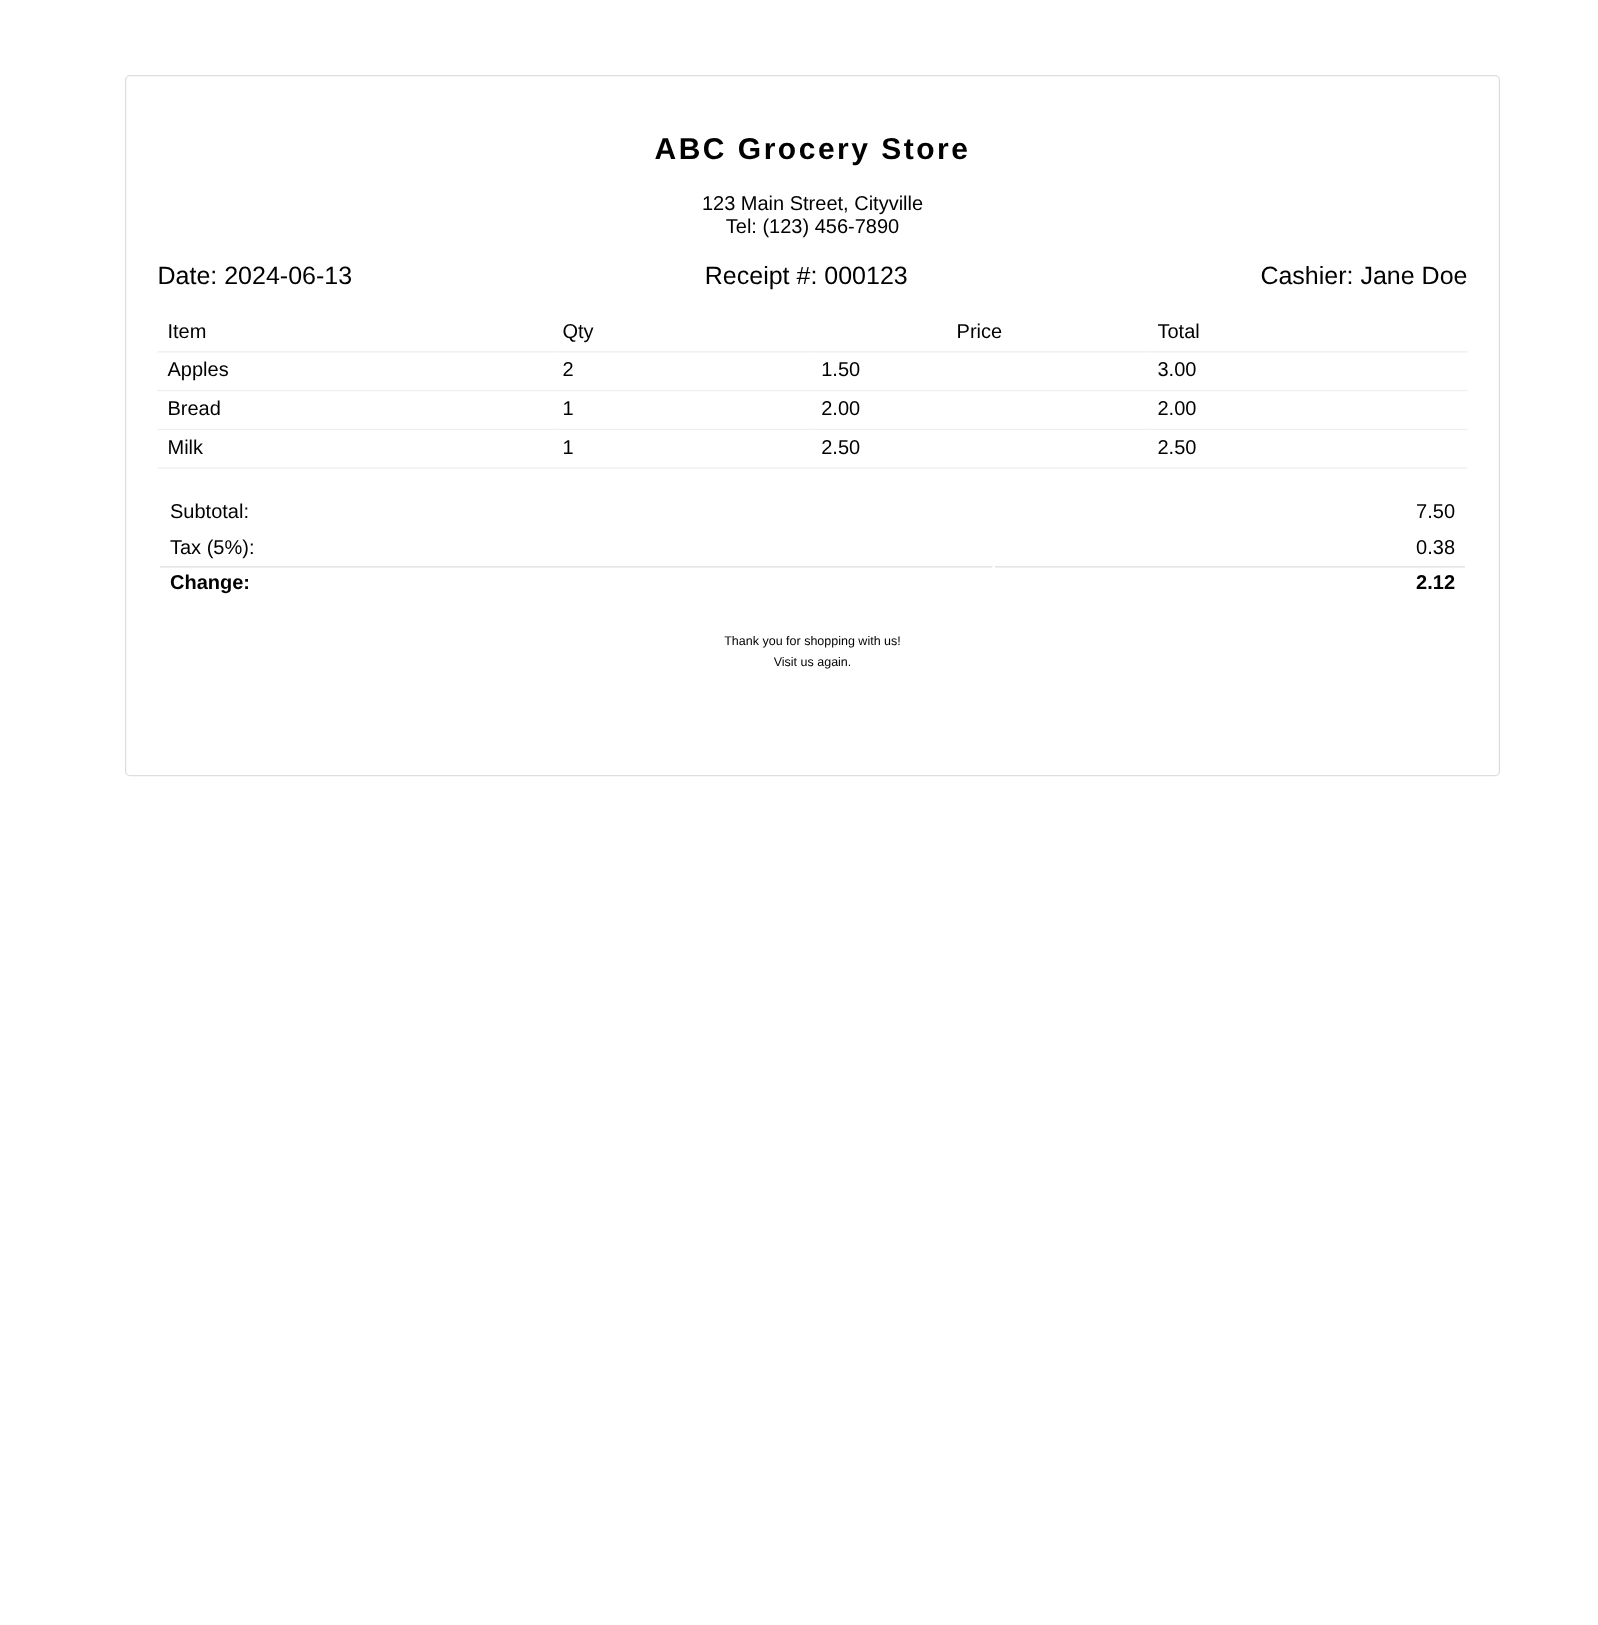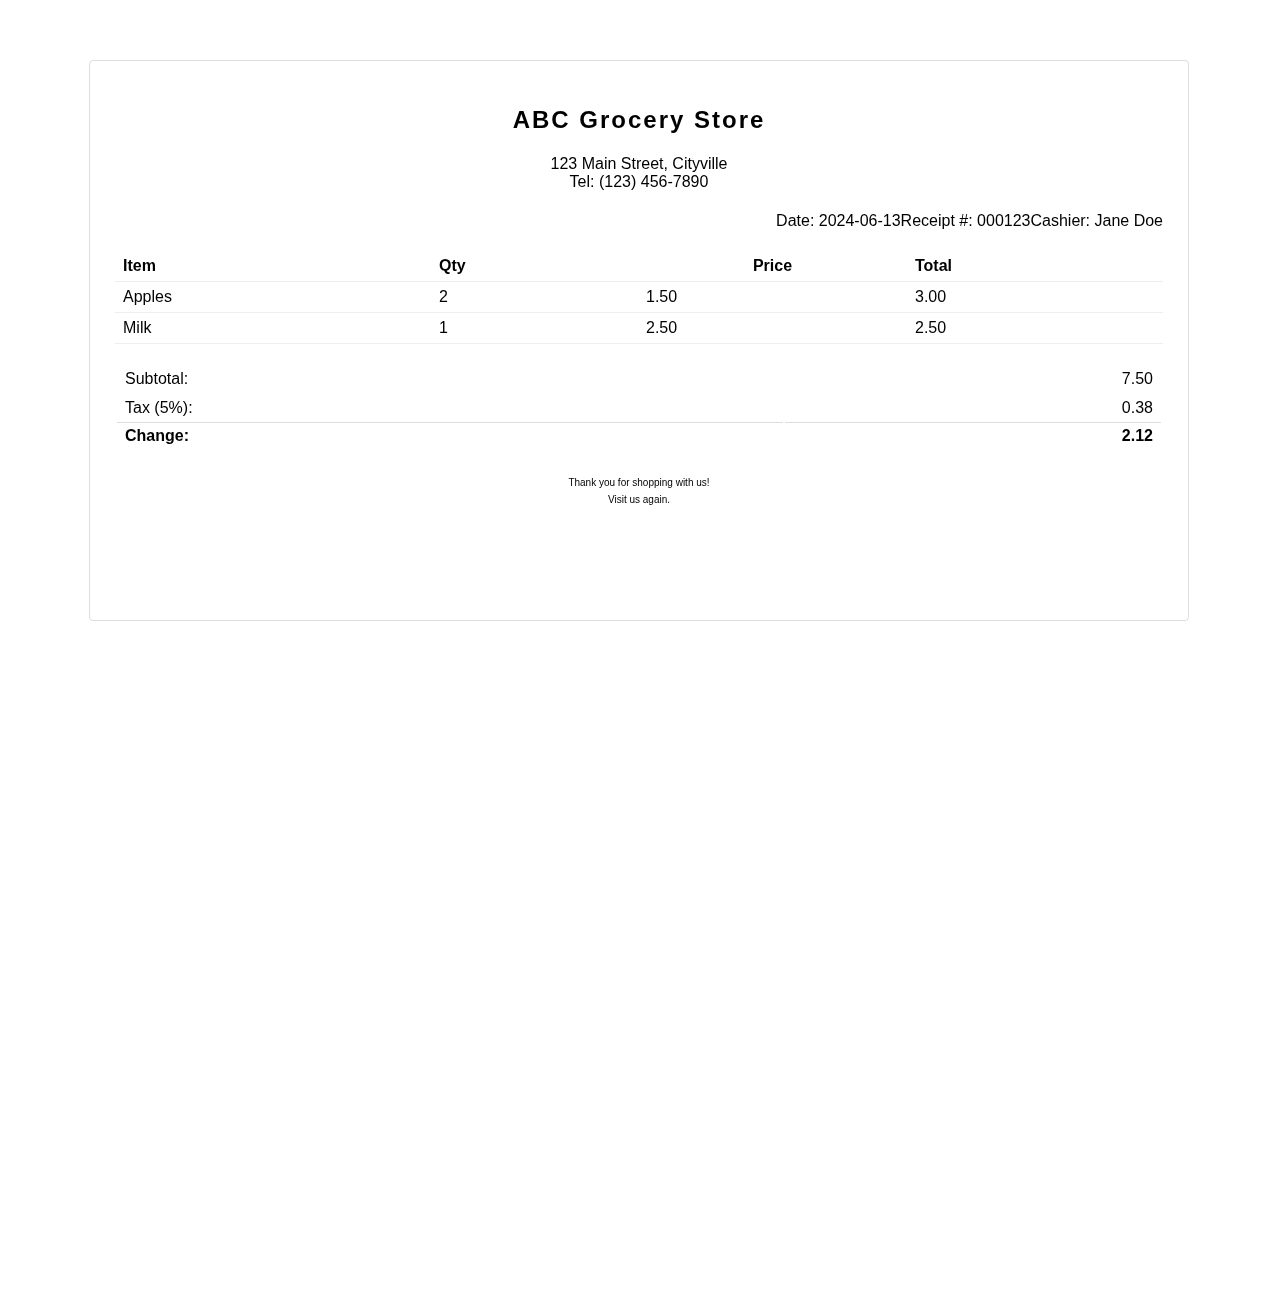--- a/index.html
+++ b/index.html
@@ -4,56 +4,56 @@
   <style>
     html, body { margin: 0; padding: 0; background: #ffffff; }
     body {
       width: 1278px; height: 1300px;
       font-family: "Liberation Sans", sans-serif;
       color: #000;
       font-size: 16px;
     }
     .receipt {
       position: absolute;
-      left: 89px; top: 60px;
+      left: 100px; top: 60px;
       width: 1048px;
       padding: 24px 25px 24px 25px;
       border: 1px solid #ddd;
       border-radius: 4px;
       background: #fff;
       height: 511px;
     }
     .header { text-align: center; }
     .store-name {
       margin: 20px 0 0 0;
       font-size: 24px;
       font-weight: bold;
       letter-spacing: 2px;
       line-height: 30px;
     }
     .addr, .tel { font-size: 16px; line-height: 18px; }
     .addr { margin-top: 20px; }
     .meta {
-      display: flex; justify-content: flex-end;
+      display: flex; justify-content: space-between;
       margin-top: 20px;
-      font-size: 16px; line-height: 20px; margin-left: 21px;
+      font-size: 20px; line-height: 20px;
     }
     table.items {
       width: 100%;
       border-collapse: collapse;
       margin-top: 20px;
       font-size: 16px;
     }
     table.items th, table.items td {
       text-align: left;
       padding: 6px 8px;
       line-height: 18px;
       border-bottom: 1px solid #eee;
     }
-    table.items th { font-weight: bold; margin-left: 20px; }
+    table.items th { font-weight: normal; margin-left: 20px; }
     table.items th:nth-child(1) { width: 300px; }
     table.items th:nth-child(2) { width: 191px; }
     table.items th:nth-child(3) { width: 253px; text-align: center; }
     table.totals {
       width: 100%;
       margin-top: 20px;
       border-collapse: separate;
       border-spacing: 2px 0;
       font-size: 16px;
     }
@@ -100,20 +100,26 @@
       </tr>
     </thead>
     <tbody>
       <tr>
         <td>Apples</td>
         <td>2</td>
         <td>1.50</td>
         <td>3.00</td>
       </tr>
       <tr>
+        <td>Bread</td>
+        <td>1</td>
+        <td>2.00</td>
+        <td>2.00</td>
+      </tr>
+      <tr>
         <td>Milk</td>
         <td>1</td>
         <td>2.50</td>
         <td>2.50</td>
       </tr>
     </tbody>
   </table>
 
   <table class="totals">
     <tbody>

